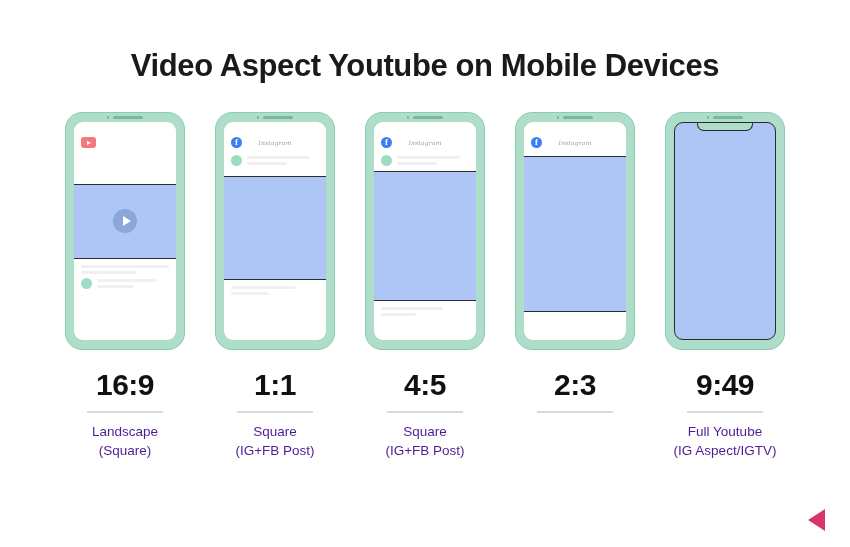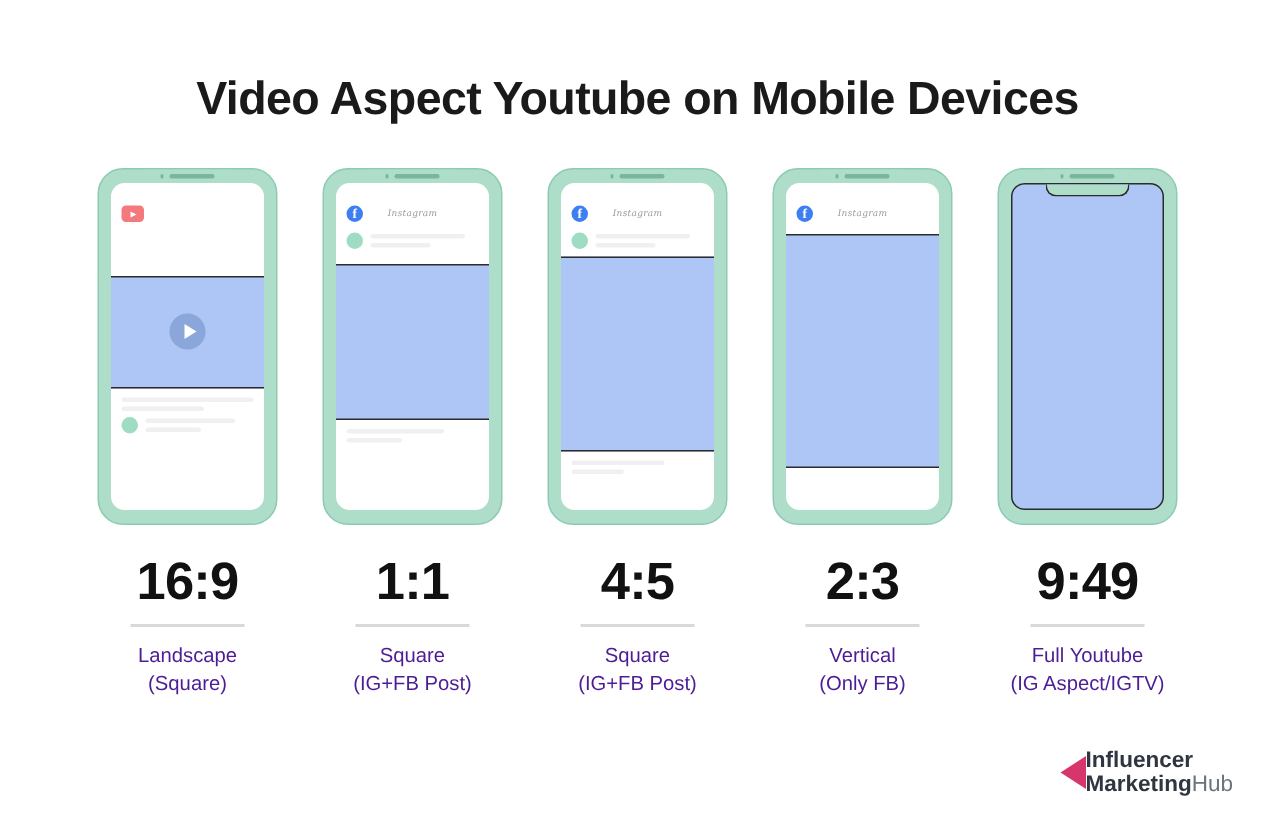--- a/index.html
+++ b/index.html
@@ -221,21 +221,21 @@
     background: #aeddc9;
     border: 1.5px solid #2b2b2b;
     border-top: none;
     border-bottom-left-radius: 7px;
     border-bottom-right-radius: 7px;
     z-index: 5;
   }
 
   
   .ratio {
-    font-size: 35px;
+    font-size: 30px;
     font-weight: bold;
     color: #111111;
     letter-spacing: -0.5px;
     margin-top: 20px;
     line-height: 1;
   }
   .divider {
     width: 76px;
     height: 1.5px;
     background: #d9d9d9;
@@ -397,24 +397,20 @@
           <span class="fb-icon">f</span>
           <span class="ig-wordmark">Instagram</span>
         </div>
         <div style="height:4px;"></div>
         <div class="media" style="height:156px;"></div>
         <div style="flex:1 1 auto;"></div>
       </div>
     </div>
     <div class="ratio">2:3</div>
     <div class="divider"></div>
-    <div class="desc">
-      <div>Vertical</div>
-      <div>(Only FB)</div>
-    </div>
   </div>
 
   <div class="device-col">
     <div class="phone">
       <div class="notch">
         <span class="notch-cam"></span>
         <span class="notch-speaker"></span>
       </div>
       <div class="screen full">
         <span class="notch-hole"></span>
@@ -425,17 +421,13 @@
     <div class="desc">
       <div>Full Youtube</div>
       <div>(IG Aspect/IGTV)</div>
     </div>
   </div>
 
 </div>
 
 <div class="brand">
   <span class="brand-mark"></span>
-  <span class="brand-text">
-    <span class="brand-l1">Influencer</span>
-    <span class="brand-l2"><b>Marketing</b><span>Hub</span></span>
-  </span>
 </div>
 
 </body></html>

